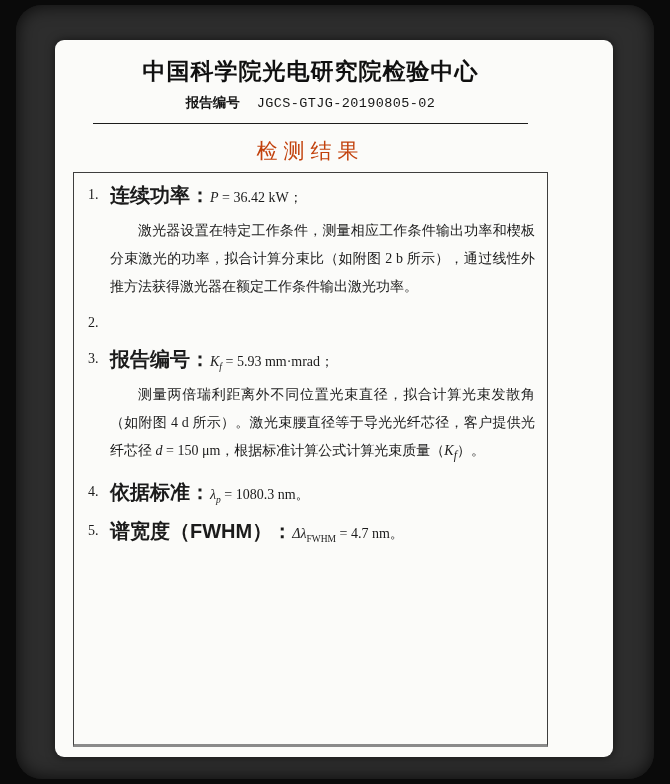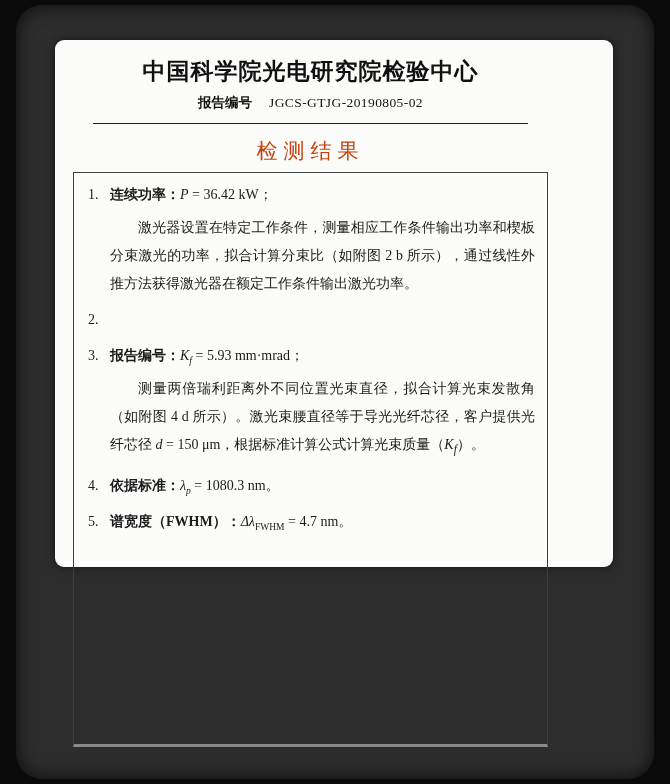--- a/index.html
+++ b/index.html
@@ -8,56 +8,56 @@
     background:#0a0a0a;
     font-family:"Liberation Serif","DejaVu Serif",serif;
     color:#1b1b1b;
   }
   .frame{
     position:absolute;left:16px;top:5px;width:638px;height:774px;
     background:#2d2d2d;border-radius:26px;
     box-shadow:inset 0 0 18px rgba(0,0,0,.8);
   }
   .page{
-    position:absolute;left:39px;top:35px;width:558px;height:527px;
+    position:absolute;left:39px;top:35px;width:558px;height:717px;
     background:#fbfbf9;border-radius:9px;
     box-shadow:0 0 10px rgba(0,0,0,.55);
   }
   .content{position:absolute;left:18px;top:0;width:475px;height:100%;}
   .org-title{
     margin-top:16px;text-align:center;
     font-size:23px;font-weight:700;letter-spacing:1px;color:#101010;
     font-family:"Liberation Sans","DejaVu Sans",sans-serif;
   }
   .report-line{margin-top:7px;text-align:center;font-size:13.5px;color:#141414;}
   .report-label{
     font-weight:700;margin-right:17px;
     font-family:Liberation Mono, monospace;
   }
-  .report-value{font-family:Liberation Serif, serif;letter-spacing:.4px;margin-top:28px;}
+  .report-value{font-family:Liberation Mono, monospace;letter-spacing:.4px;margin-top:28px;}
   .rule{margin:11px 20px 0 20px;border:0;border-top:1.7px solid #1c1c1c;}
   .section-title{
     margin-top:13px;text-align:center;
     font-size:21px;letter-spacing:6px;color:#c2410c;
   }
   .result-box{
     position:absolute;left:0;top:132px;width:475px;height:575px;
     box-sizing:border-box;overflow:hidden;
     border:1.4px solid #3e3e3e;border-bottom:3px solid #8a8a8a;
     padding:8px 12px 0 14px;
     font-size:14px;line-height:28px;
   }
   .intro{margin:0 0 8px 0;text-indent:2em;text-align:justify;}
   .item{display:flex;margin-bottom:8px;}
   .num{flex:0 0 22px;width:22px;}
   .item-body{flex:1;min-width:0;}
   .term{
     font-weight:700;
-    font-family:Liberation Serif, serif;
-    font-size:14px;
+    font-family:Liberation Sans, sans-serif;
+    font-size:20px;
   }
   .formula i{font-style:italic;font-family:"Liberation Serif","DejaVu Serif",serif;}
   .formula sub{font-size:9.5px;line-height:0;}
   .note{margin:5px 0 0 0;text-indent:2em;text-align:justify;}
   .line2{margin-top:5px;}
 </style>
 </head>
 <body>
 
 <div class="frame">

